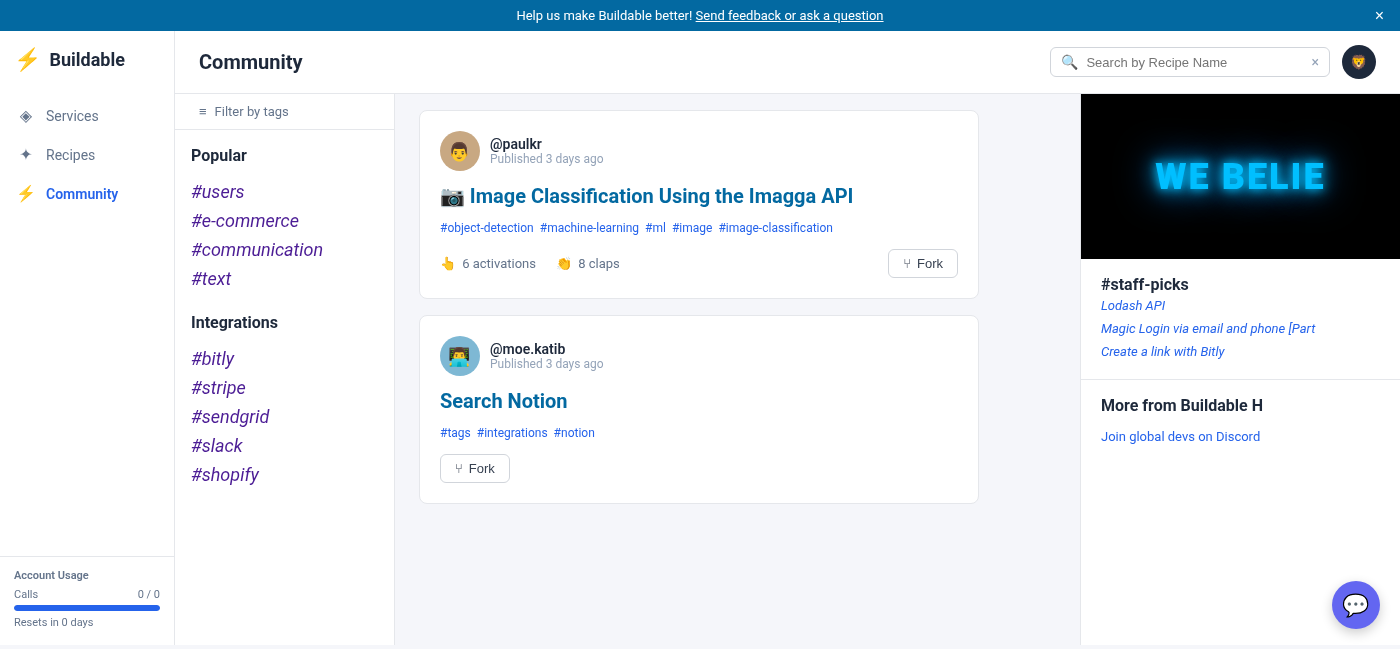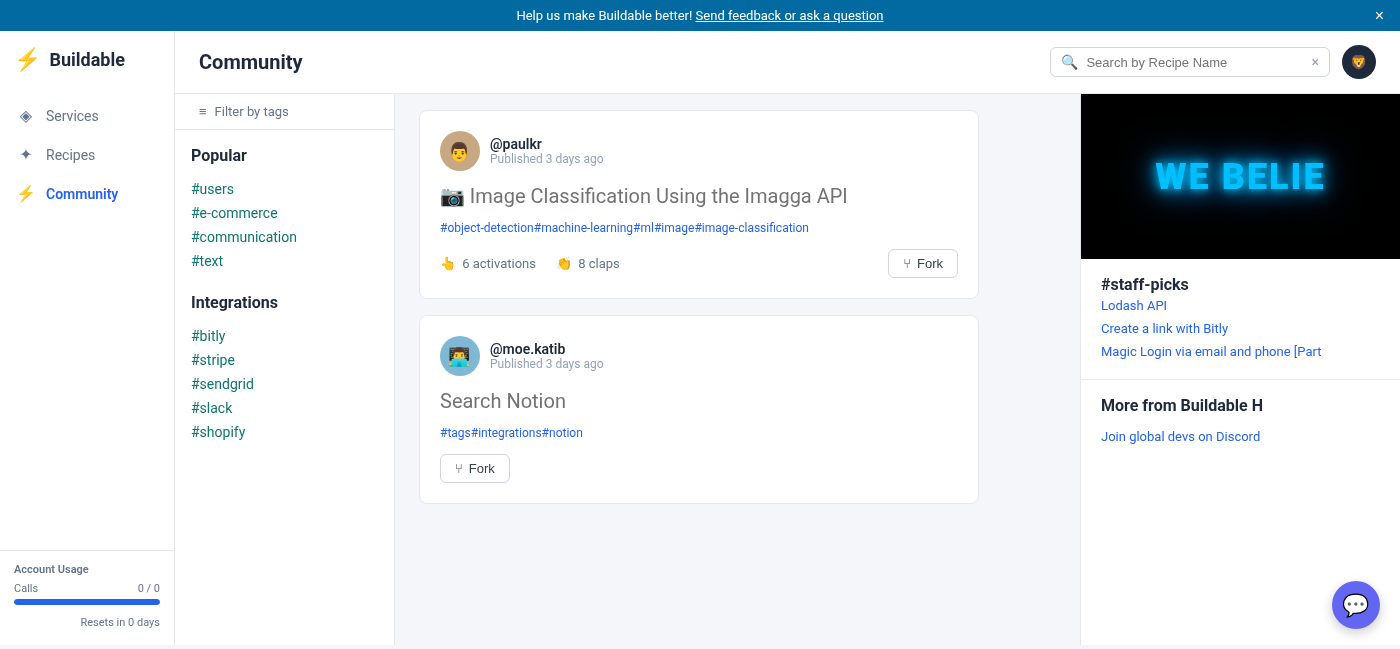--- a/index.html
+++ b/index.html
@@ -64,21 +64,21 @@
     .sidebar-item .icon { font-size: 16px; width: 20px; text-align: center; }
 
     .account-usage {
       padding: 12px 14px 16px;
       border-top: 1px solid #e5e7eb;
     }
     .account-usage .title { font-size: 11px; font-weight: 600; color: #64748b; margin-bottom: 6px; text-transform: none; }
     .calls-row { display: flex; justify-content: space-between; align-items: center; font-size: 11px; color: #64748b; margin-bottom: 4px; }
     .progress-bar { height: 6px; background: #e5e7eb; border-radius: 3px; overflow: hidden; }
     .progress-fill { height: 100%; background: #2563eb; border-radius: 3px; }
-    .resets-text { font-size: 11px; color: #64748b; margin-top: 11px; text-align: right; }
+    .resets-text { font-size: 11px; color: #64748b; margin-top: 5px; }
 
     
     .main-content {
       flex: 1;
       display: flex;
       flex-direction: column;
       overflow: hidden;
     }
 
     .main-header {
@@ -113,25 +113,26 @@
     .user-avatar { width: 34px; height: 34px; background: #1e293b; border-radius: 50%; display: flex; align-items: center; justify-content: center; color: white; font-size: 14px; cursor: pointer; }
 
     .content-area {
       display: flex;
       flex: 1;
       overflow: hidden;
     }
     .section-title { font-size: 16px; font-weight: 700; color: #1e293b; margin-bottom: 12px; }
     .tag-link {
       display: block;
-      color: #0f766e;
-      font-size: 14px;
+      color: #4c1d95;
+      font-size: 18px;
       padding: 4px 0;
       cursor: pointer;
       text-decoration: none;
+      font-style: italic;
     }
     .integrations-section { margin-top: 20px; }
 
     
     .feed {
       flex: 1;
       overflow-y: auto;
       padding: 16px 24px;
     }
     .feed-inner {
@@ -155,22 +156,22 @@
       height: 40px;
       border-radius: 50%;
       background: #e5e7eb;
       overflow: hidden;
       flex-shrink: 0;
     }
     .author-avatar .avatar-placeholder { width: 100%; height: 100%; display: flex; align-items: center; justify-content: center; font-size: 18px; }
     .author-info { }
     .author-name { font-weight: 600; color: #1e293b; font-size: 14px; }
     .post-meta { font-size: 12px; color: #94a3b8; }
-    .post-title { font-size: 20px; font-weight: 400; color: #737373; margin-bottom: 12px; line-height: 1.3; }
-    .post-tags { display: flex; flex-wrap: wrap; margin-bottom: 14px; }
+    .post-title { font-size: 20px; font-weight: 700; color: #0369a1; margin-bottom: 12px; line-height: 1.3; }
+    .post-tags { display: flex; flex-wrap: wrap; gap: 6px; margin-bottom: 14px; }
     .post-tag { color: #2563eb; font-size: 12px; cursor: pointer; }
     .post-actions { display: flex; align-items: center; gap: 20px; }
     .action-item { display: flex; align-items: center; gap: 6px; color: #64748b; font-size: 13px; cursor: pointer; }
     .fork-btn {
       margin-left: auto;
       background: white;
       border: 1px solid #d1d5db;
       border-radius: 6px;
       padding: 6px 14px;
       font-size: 13px;
@@ -200,21 +201,21 @@
     }
     .neon-text {
       font-size: 36px;
       font-weight: 900;
       color: #00bfff;
       text-shadow: 0 0 10px #00bfff, 0 0 20px #00bfff, 0 0 40px #0080ff;
       letter-spacing: 2px;
     }
     .right-section { padding: 16px 20px; border-bottom: 1px solid #e5e7eb; }
     .staff-picks-title { font-size: 16px; font-weight: 700; color: #1e293b; }
-    .staff-pick-link { display: block; color: #2563eb; font-size: 13px; padding: 4px 0; cursor: pointer; }
+    .staff-pick-link { display: block; color: #2563eb; font-size: 13px; padding: 4px 0; cursor: pointer; font-style: italic; }
     .more-section { padding: 16px 20px; }
     .more-title { font-size: 16px; font-weight: 700; color: #1e293b; margin-bottom: 10px; }
     .more-link { display: block; color: #2563eb; font-size: 13px; padding: 4px 0; cursor: pointer; }
 
     
     .chat-button {
       position: fixed;
       bottom: 20px;
       right: 20px;
       width: 48px;
@@ -399,22 +400,22 @@
       </div>
 
       <div class="right-panel">
         <div class="featured-image">
           <div class="neon-text">WE BELIE</div>
         </div>
 
         <div class="right-section">
           <div class="staff-picks-title">#staff-picks</div>
           <a class="staff-pick-link">Lodash API</a>
+          <a class="staff-pick-link">Magic Login via email and phone [Part</a>
           <a class="staff-pick-link">Create a link with Bitly</a>
-          <a class="staff-pick-link">Magic Login via email and phone [Part</a>
         </div>
 
         <div class="more-section">
           <div class="more-title">More from Buildable H</div>
           <a class="more-link">Join global devs on Discord</a>
         </div>
       </div>
     </div>
   </div>
 </div>

